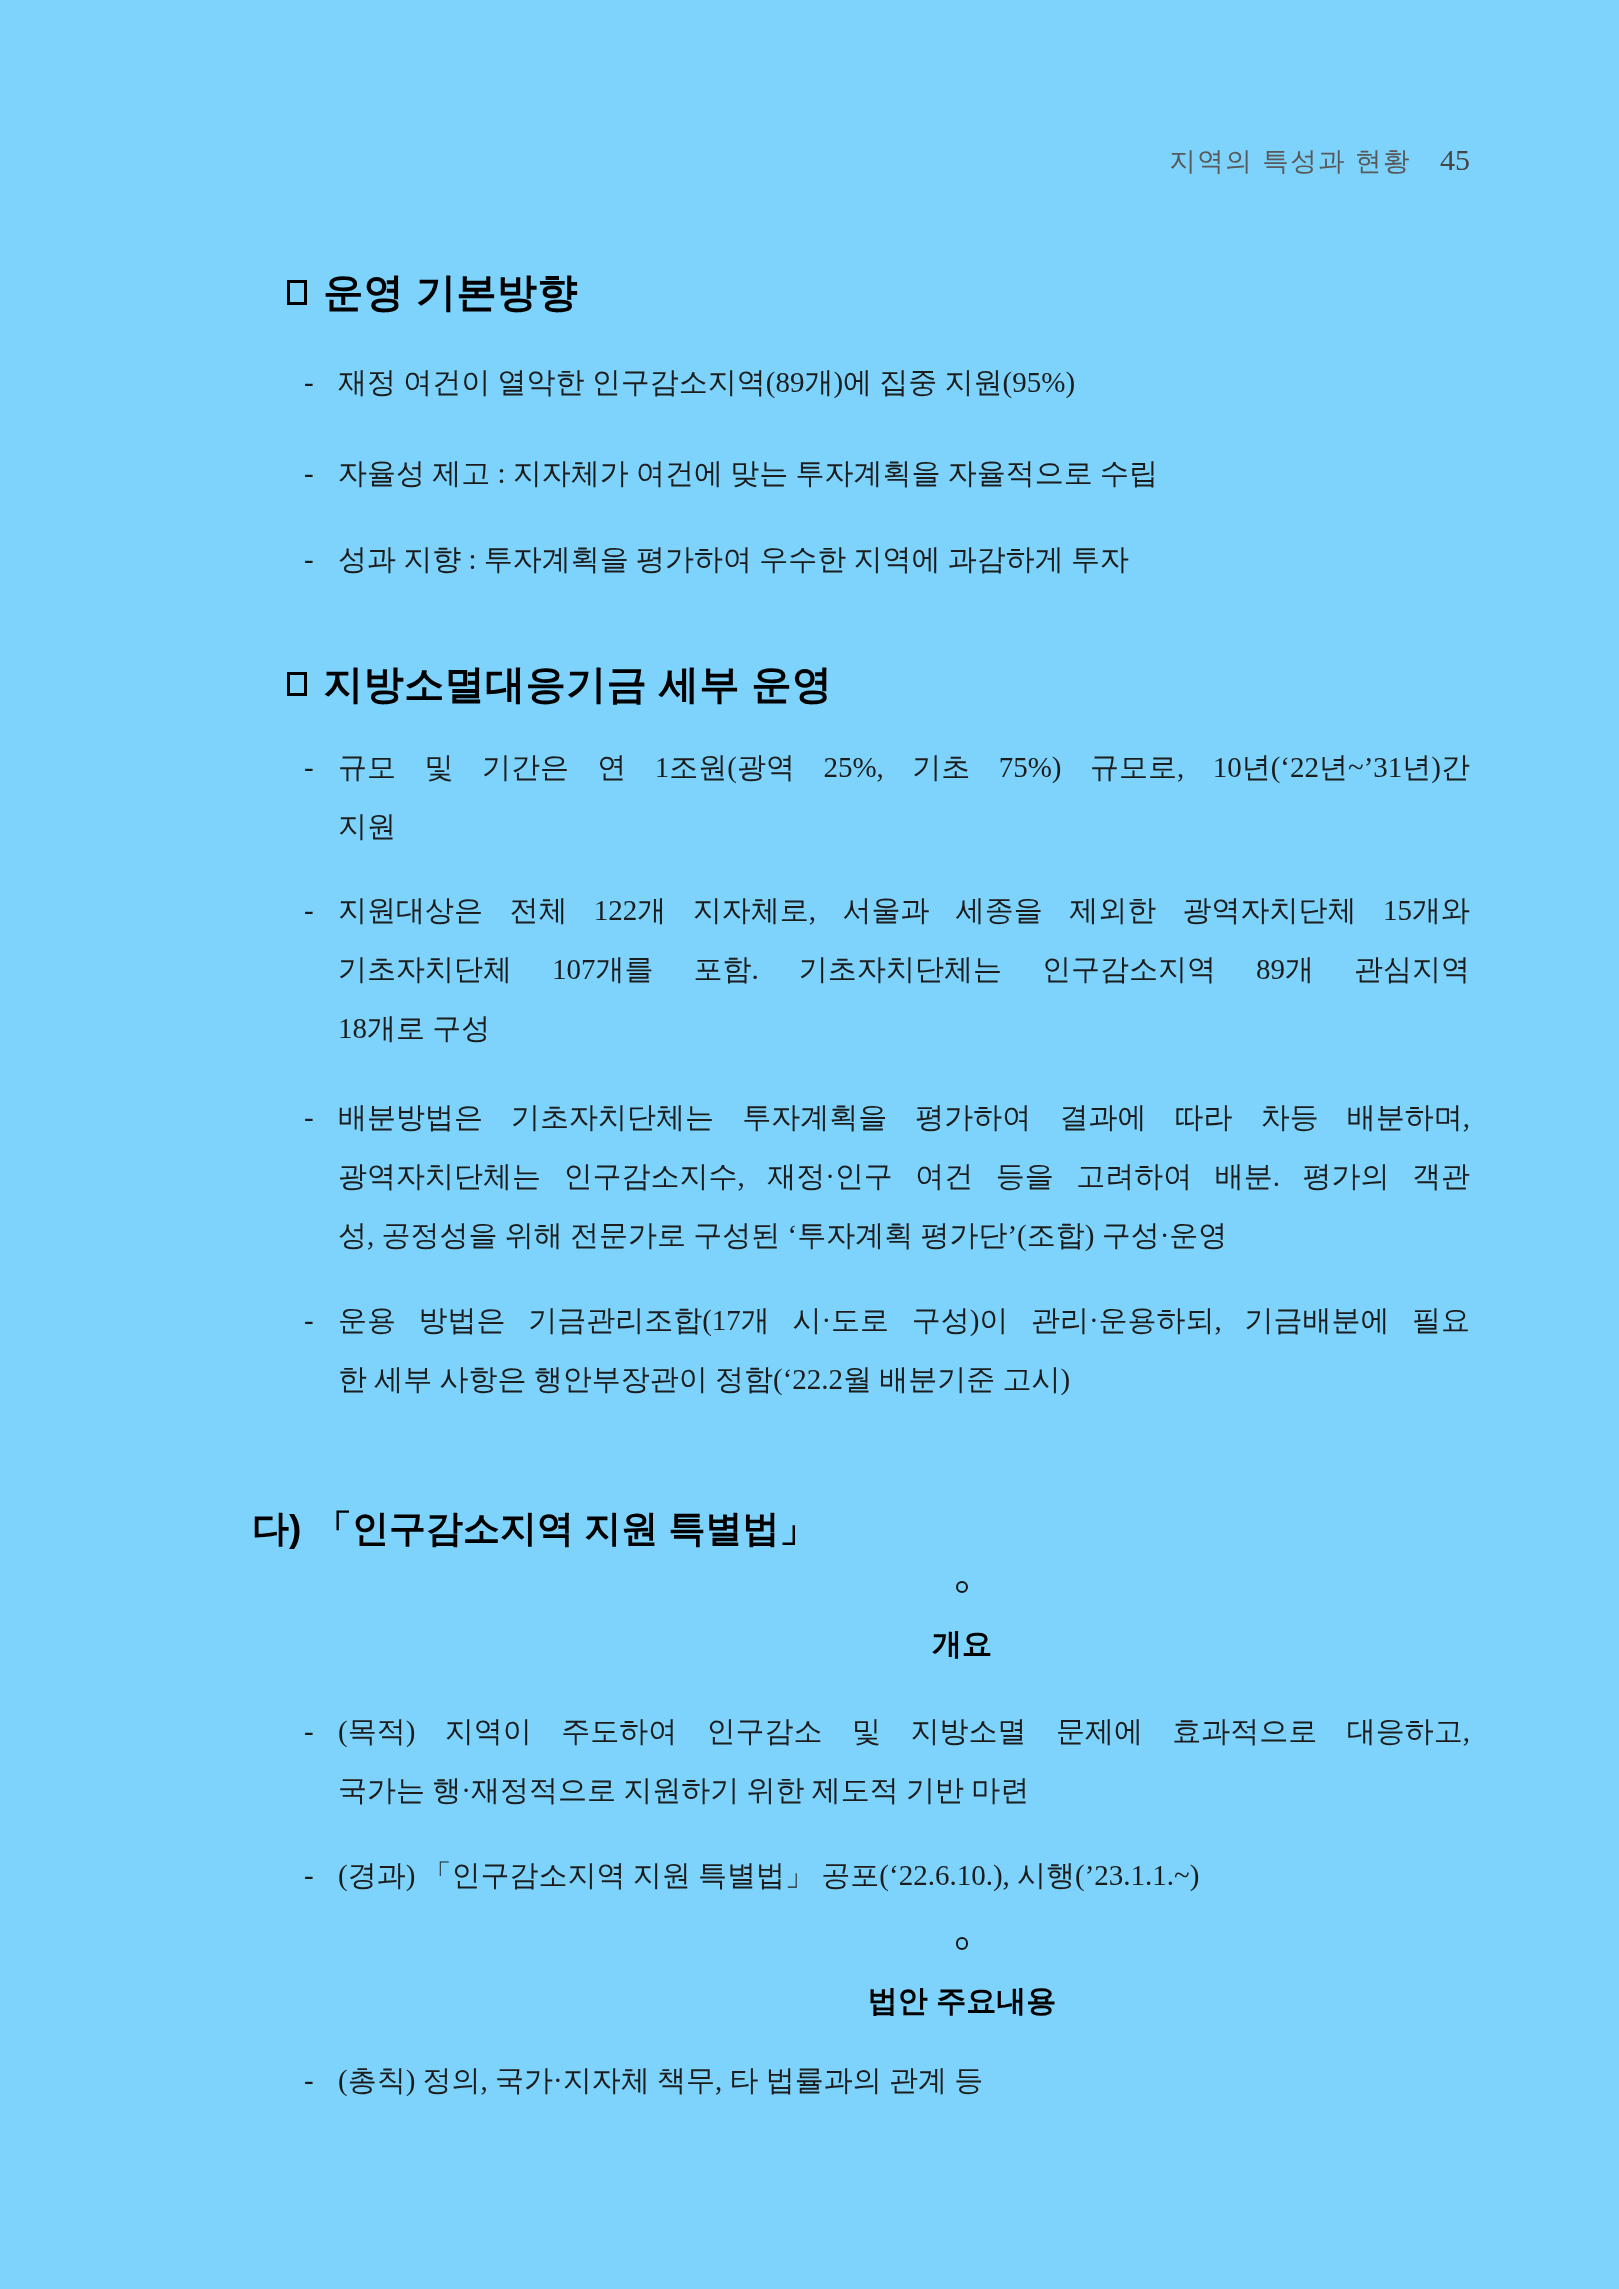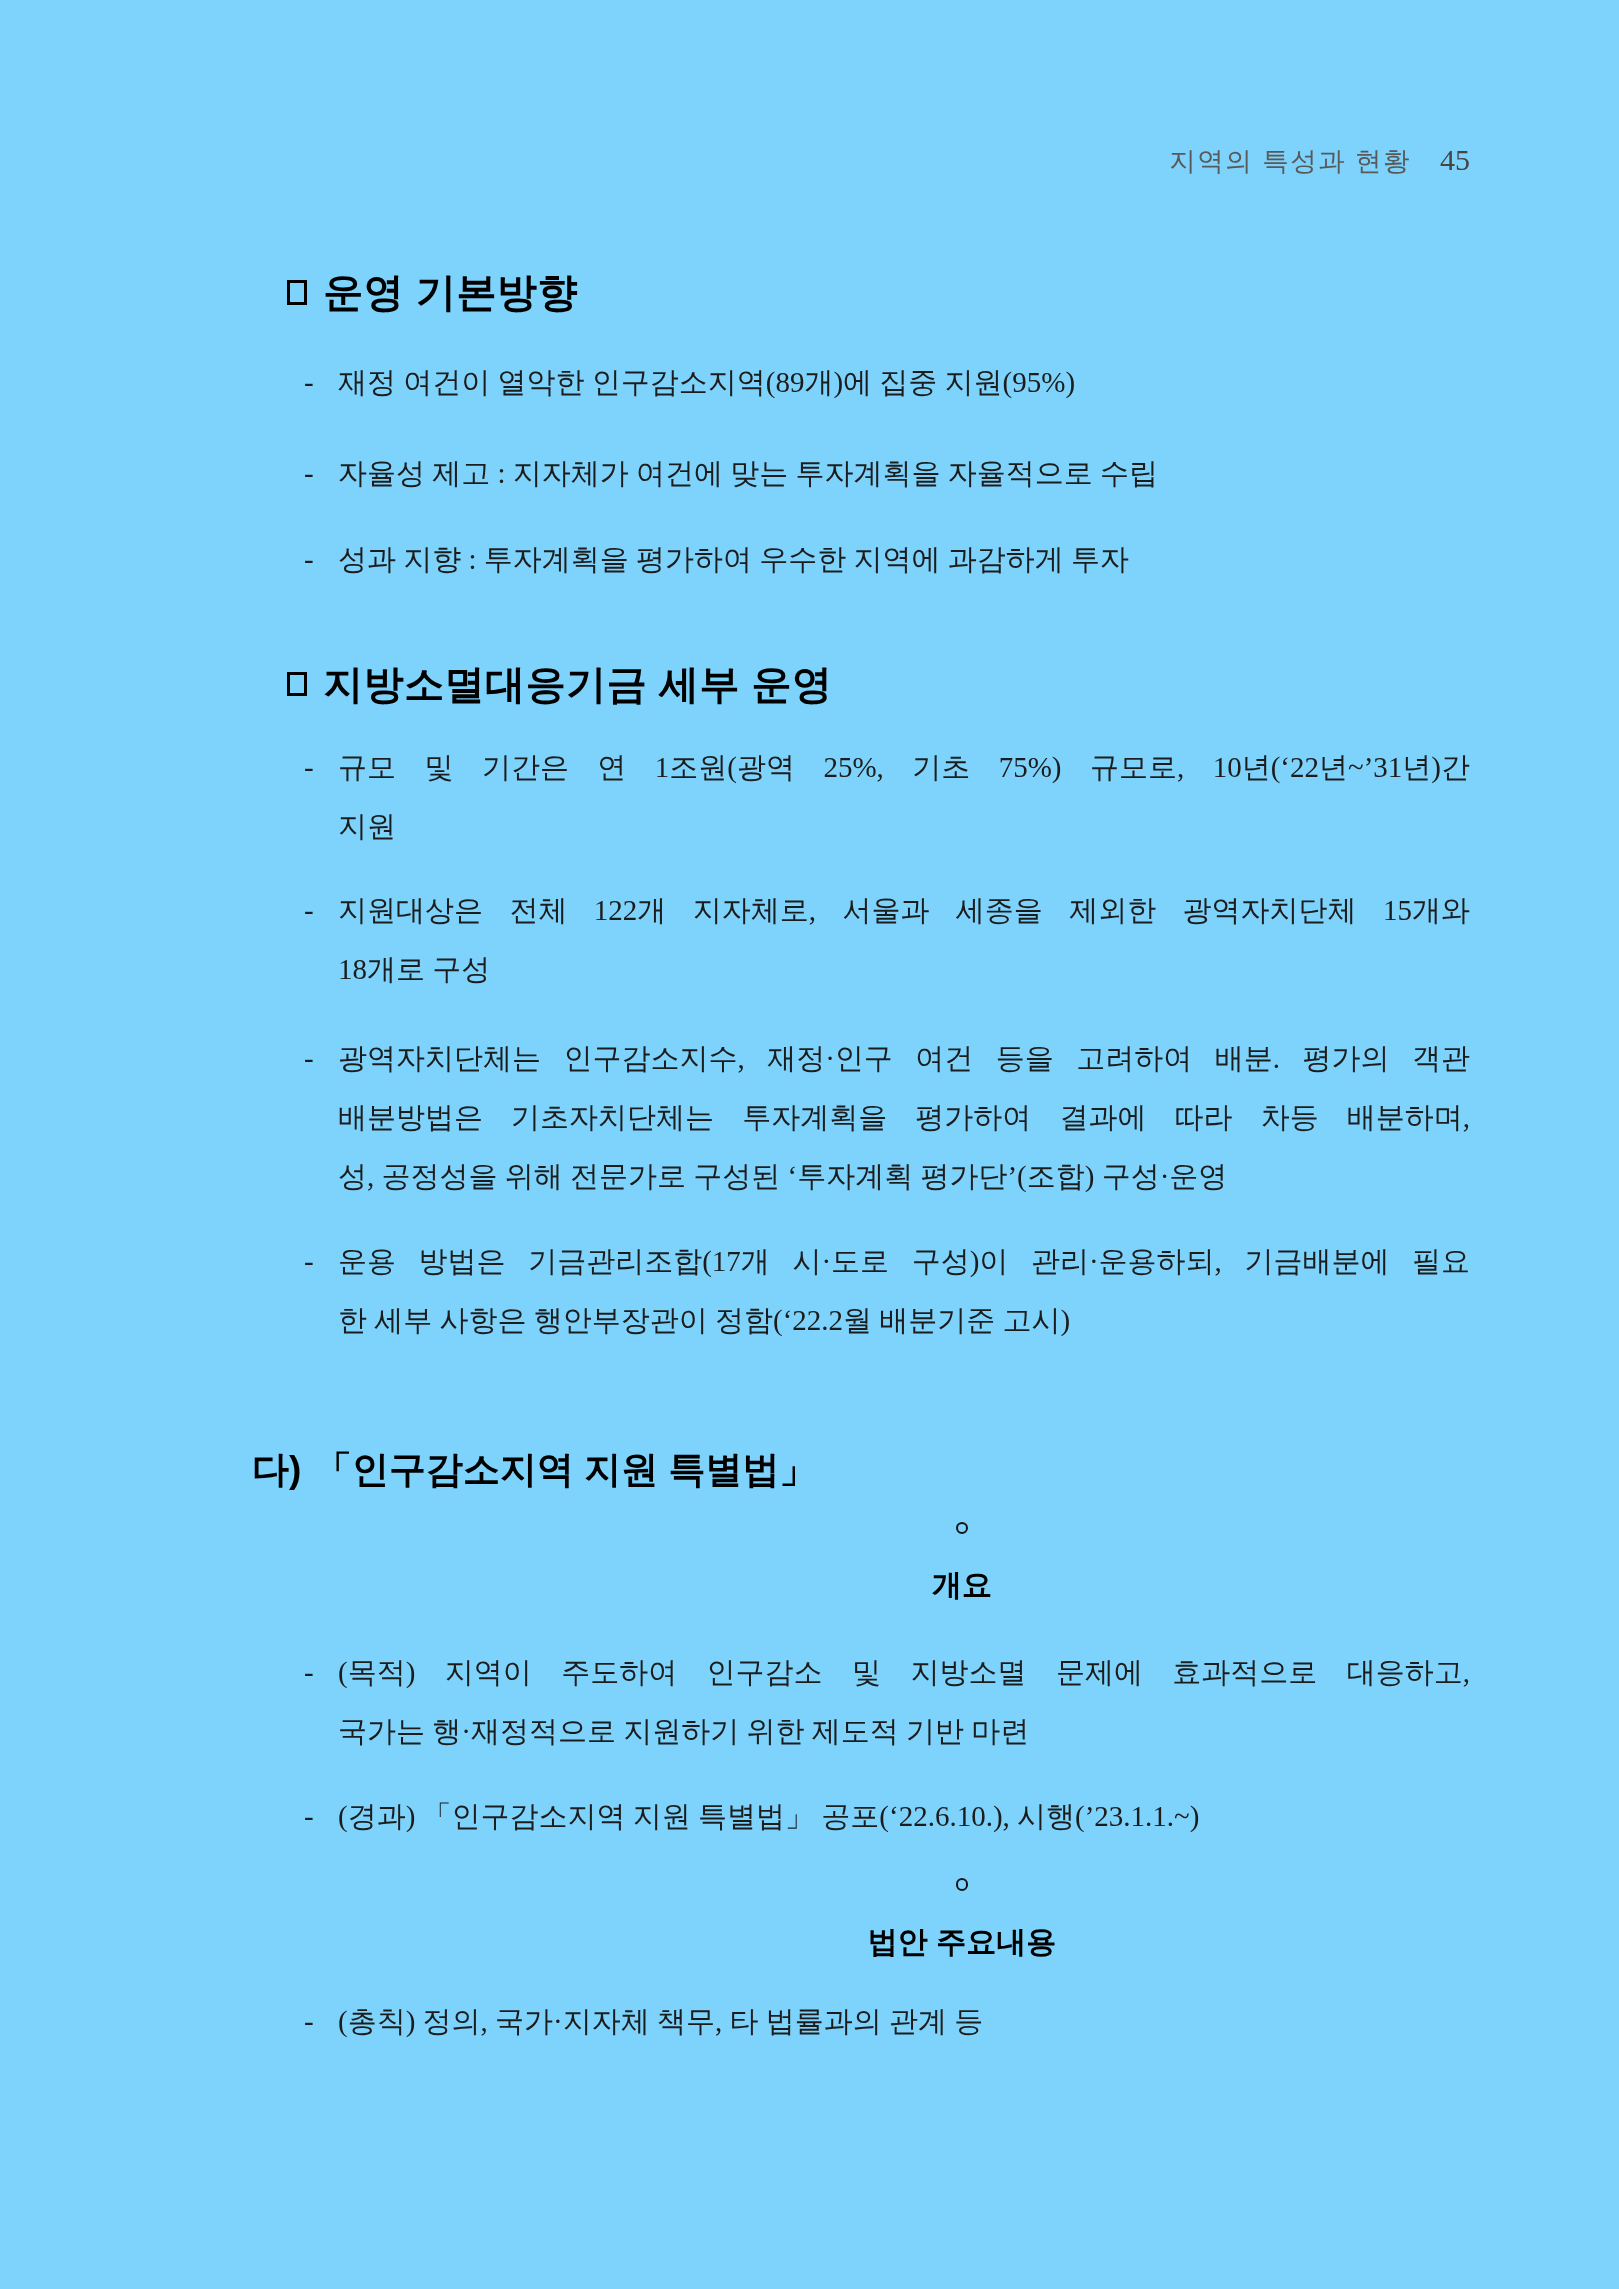--- a/index.html
+++ b/index.html
@@ -122,29 +122,30 @@
       <div class="btxt">
         <div class="line">규모 및 기간은 연 1조원(광역 25%, 기초 75%) 규모로, 10년(‘22년~’31년)간</div>
         <div class="line last">지원</div>
       </div>
     </div>
 
     <div class="bullet" style="margin-top:24.5px">
       <span class="dash">-</span>
       <div class="btxt">
         <div class="line">지원대상은 전체 122개 지자체로, 서울과 세종을 제외한 광역자치단체 15개와</div>
+        <div class="line">기초자치단체 107개를 포함. 기초자치단체는 인구감소지역 89개 관심지역</div>
         <div class="line last">18개로 구성</div>
       </div>
     </div>
 
     <div class="bullet" style="margin-top:30px">
       <span class="dash">-</span>
       <div class="btxt">
+        <div class="line">배분방법은 기초자치단체는 투자계획을 평가하여 결과에 따라 차등 배분하며,</div>
         <div class="line">광역자치단체는 인구감소지수, 재정·인구 여건 등을 고려하여 배분. 평가의 객관</div>
-        <div class="line">배분방법은 기초자치단체는 투자계획을 평가하여 결과에 따라 차등 배분하며,</div>
         <div class="line last">성, 공정성을 위해 전문가로 구성된 ‘투자계획 평가단’(조합) 구성·운영</div>
       </div>
     </div>
 
     <div class="bullet" style="margin-top:26.5px">
       <span class="dash">-</span>
       <div class="btxt">
         <div class="line">운용 방법은 기금관리조합(17개 시·도로 구성)이 관리·운용하되, 기금배분에 필요</div>
         <div class="line last">한 세부 사항은 행안부장관이 정함(‘22.2월 배분기준 고시)</div>
       </div>

